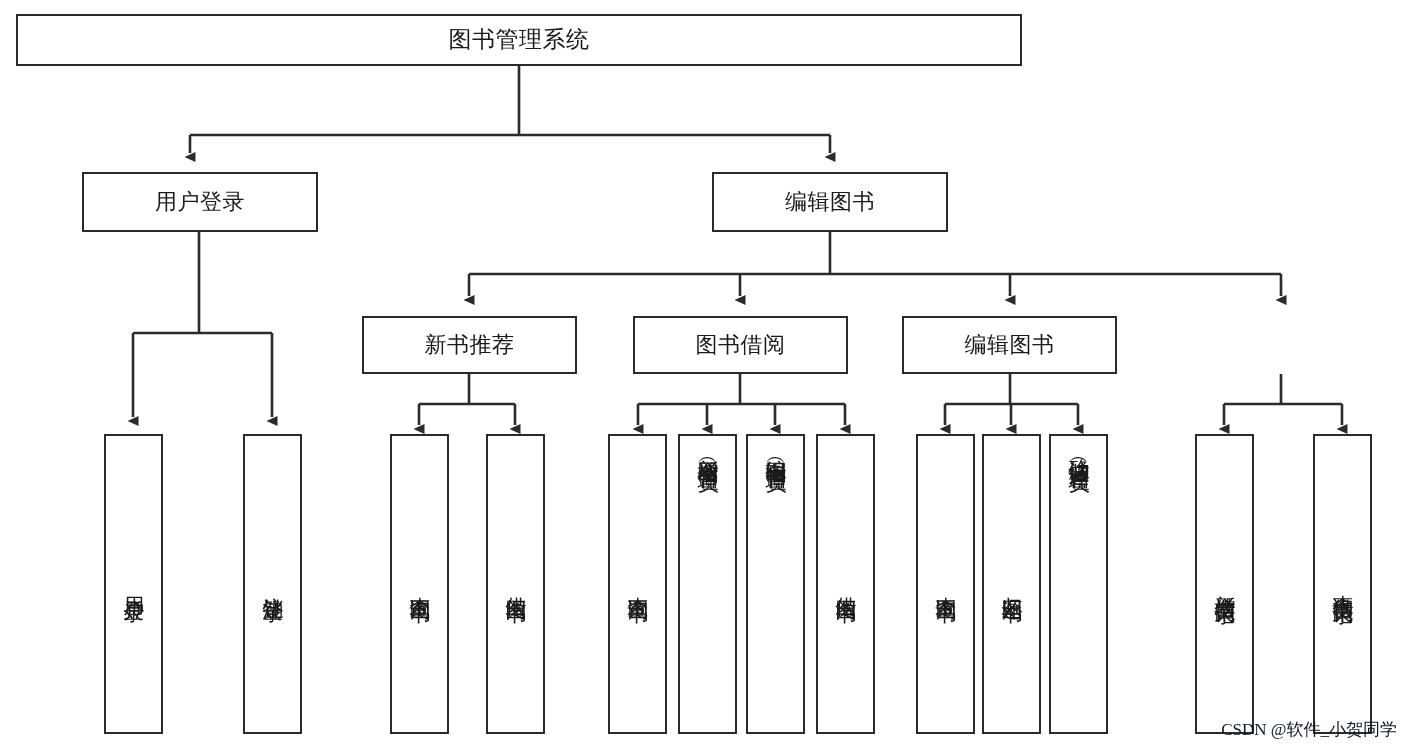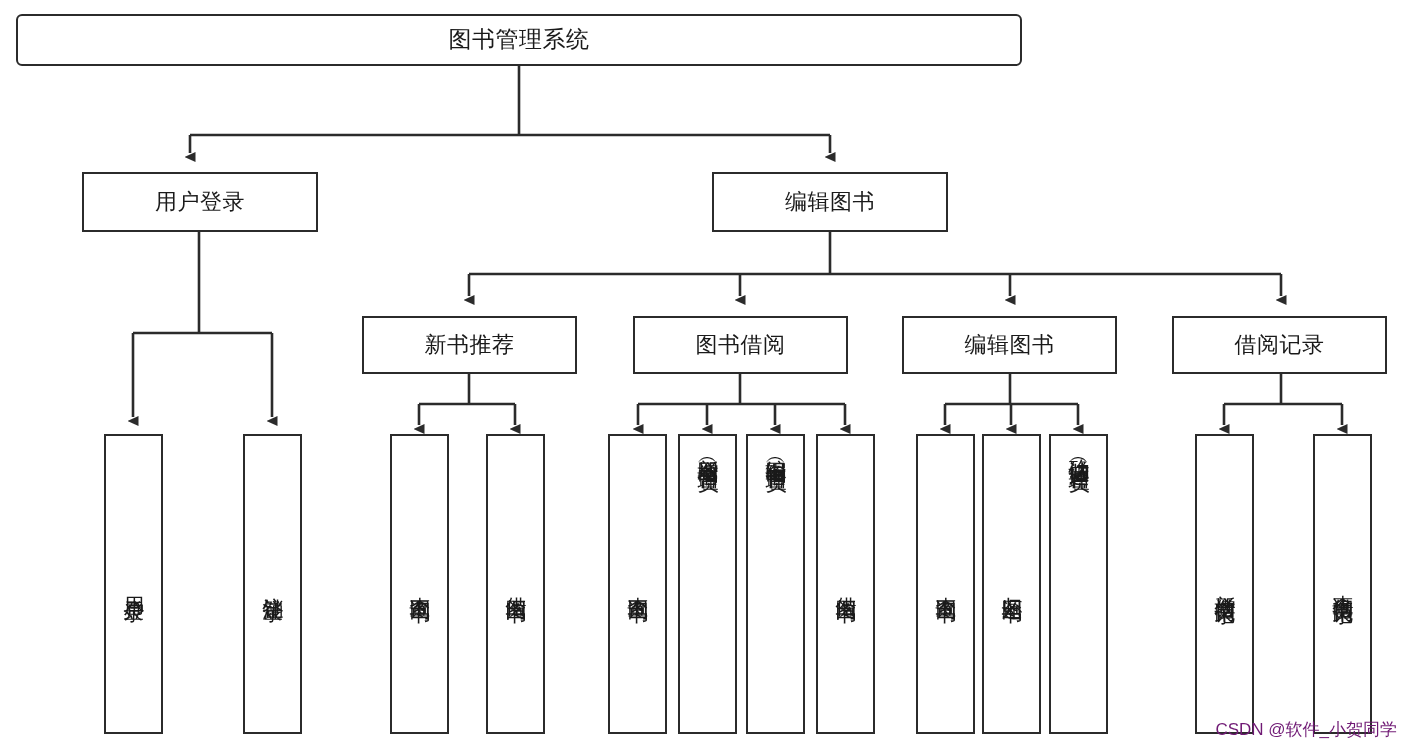--- a/index.html
+++ b/index.html
@@ -60,23 +60,23 @@
     display: block;
   }
   .node.leaf.center-v {
     align-items: center;
   }
   #watermark {
     position: absolute;
     right: 8px;
     bottom: 6px;
     font-size: 17px;
-    color: #701a75;
+    color: #0f172a;
     white-space: nowrap;
-    font-family: Liberation Sans, sans-serif;
+    font-family: Liberation Serif, serif;
   }
 </style>
 </head>
 <body>
 
 <div id="diagram-root">
 
   <svg id="edge-layer" viewBox="0 0 1405 747" width="1405" height="747" xmlns="http://www.w3.org/2000/svg">
     <defs>
       <marker id="arrow" markerWidth="10" markerHeight="11" refX="1" refY="5.5" orient="auto" markerUnits="userSpaceOnUse">
@@ -120,21 +120,21 @@
       <path d="M1011,404 L1011,425" marker-end="url(#arrow)"></path>
       <path d="M1078,404 L1078,425" marker-end="url(#arrow)"></path>
 
       <path d="M1281,374 L1281,404"></path>
       <path d="M1224,404 L1342,404"></path>
       <path d="M1224,404 L1224,425" marker-end="url(#arrow)"></path>
       <path d="M1342,404 L1342,425" marker-end="url(#arrow)"></path>
     </g>
   </svg>
 
-  <div class="node horiz root-node" style="left:16px; top:14px; width:1006px; height:52px;border-radius:6px;">
+  <div class="node horiz root-node" style="left:16px; top:14px; width:1006px; height:52px;">
     <span>图书管理系统</span>
   </div>
 
   <div class="node horiz" style="left:82px; top:172px; width:236px; height:60px;">
     <span>用户登录</span>
   </div>
 
   <div class="node horiz" style="left:712px; top:172px; width:236px; height:60px;">
     <span>编辑图书</span>
   </div>
@@ -144,23 +144,20 @@
   </div>
 
   <div class="node horiz" style="left:362px; top:316px; width:215px; height:58px;">
     <span>新书推荐</span>
   </div>
 
   <div class="node horiz" style="left:902px; top:316px; width:215px; height:58px;">
     <span>编辑图书</span>
   </div>
 
-  <div class="node horiz" style="left:1172px; top:316px; width:215px; height:58px;">
-    <span>借阅记录</span>
-  </div>
 
   <div class="node leaf center-v" style="left:104px; top:434px; width:59px; height:300px;">
     <span class="vtext">用户登录</span>
   </div>
 
   <div class="node leaf center-v" style="left:243px; top:434px; width:59px; height:300px;">
     <span class="vtext">注销登录</span>
   </div>
 
   <div class="node leaf center-v" style="left:390px; top:434px; width:59px; height:300px;">

